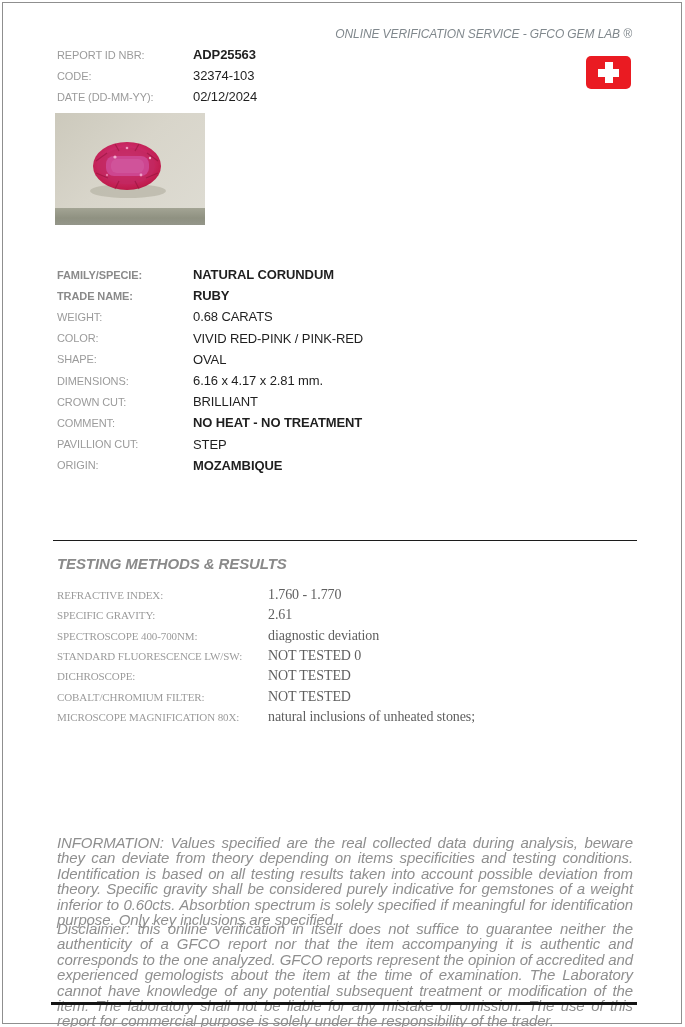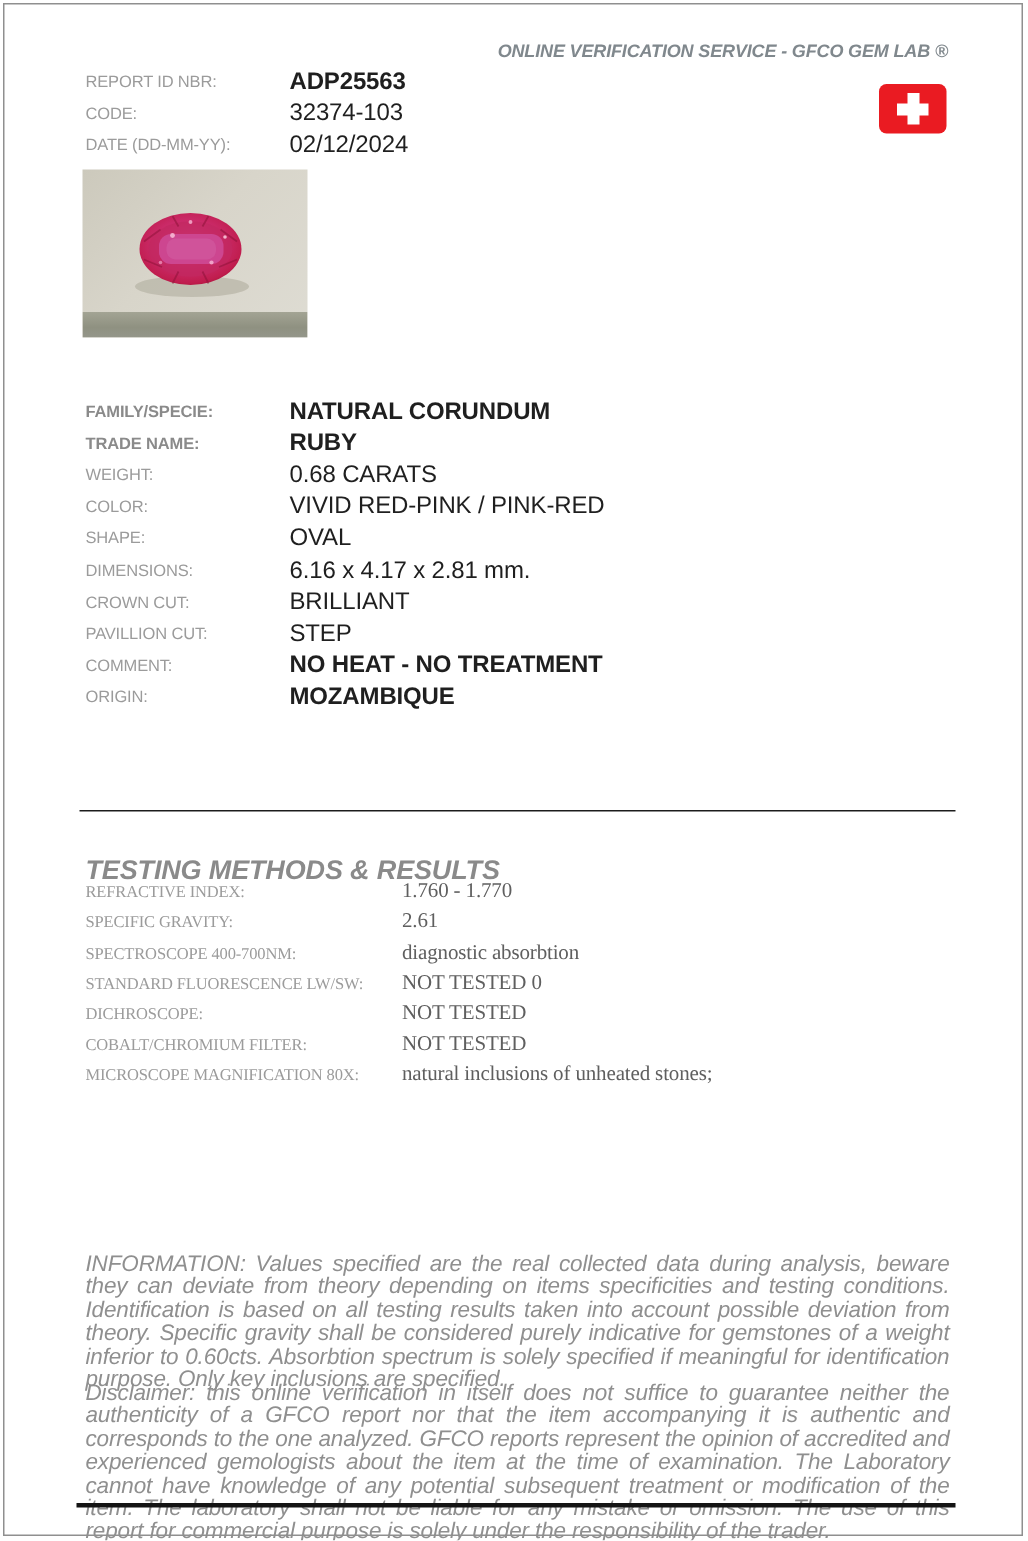--- a/index.html
+++ b/index.html
@@ -18,31 +18,31 @@
     left: 2px; top: 2px; right: 3px; bottom: 3px;
     border: 1px solid #8f8f8f;
     pointer-events: none;
   }
 
   
   .header-title {
     position: absolute;
     top: 27px; right: 53px;
     font-size: 12px;
-    font-weight: bold;
+    font-weight: normal;
     font-style: italic;
     color: #80888d;
     white-space: nowrap;
   }
 
   
   .id-block { position: absolute; left: 57px; top: 44px; }
   .row { display: flex; height: 21.2px; align-items: center; }
   .row .lbl { width: 136px; flex: none; font-size: 11px; color: #9b9b9b; }
-  .row .val { font-size: 16px; color: #1f1f1f; white-space: nowrap; }
+  .row .val { font-size: 13px; color: #1f1f1f; white-space: nowrap; }
   .bold { font-weight: bold; }
   .lbl.bold { color: #8a8a8a; }
   .red { color: #e21717; }
 
   
   .flag {
     position: absolute;
     top: 56px; right: 54px;
     width: 45px; height: 33px;
     background: #ea1b22;
@@ -76,22 +76,22 @@
   .ident-block { position: absolute; left: 57px; top: 264px; }
 
   
   .hr-thin {
     position: absolute; left: 53px; top: 540px;
     width: 584px; height: 1px; background: #1c1c1c;
   }
 
   
   .testing-heading {
-    position: absolute; left: 57px; top: 570px;
-    font-size: 18px; font-weight: bold; font-style: italic;
+    position: absolute; left: 57px; top: 555px;
+    font-size: 15px; font-weight: bold; font-style: italic;
     color: #8a8a8a;
   }
   .testing-block { position: absolute; left: 57px; top: 585px; font-family: Liberation Serif, serif; }
   .trow { display: flex; height: 20.3px; align-items: center; }
   .trow .lbl { width: 211px; flex: none; font-size: 11px; color: #9b9b9b; }
   .trow .val { font-size: 14px; color: #5f5f5f; white-space: nowrap; }
 
   
   .para {
     position: absolute; left: 57px;
@@ -187,49 +187,49 @@
     </div>
     <div class="row">
       <span class="lbl">DIMENSIONS:</span>
       <span class="val">6.16 x 4.17 x 2.81 mm.</span>
     </div>
     <div class="row">
       <span class="lbl">CROWN CUT:</span>
       <span class="val">BRILLIANT</span>
     </div>
     <div class="row">
+      <span class="lbl">COMMENT:</span>
+      <span class="val bold">NO HEAT - NO TREATMENT</span>
+    </div>
+    <div class="row">
       <span class="lbl">PAVILLION CUT:</span>
       <span class="val">STEP</span>
     </div>
     <div class="row">
-      <span class="lbl">COMMENT:</span>
-      <span class="val bold">NO HEAT - NO TREATMENT</span>
-    </div>
-    <div class="row">
       <span class="lbl">ORIGIN:</span>
       <span class="val bold">MOZAMBIQUE</span>
     </div>
   </div>
 
   <div class="hr-thin"></div>
 
   <div class="testing-heading">TESTING METHODS &amp; RESULTS</div>
 
   <div class="testing-block">
     <div class="trow">
       <span class="lbl">REFRACTIVE INDEX:</span>
       <span class="val">1.760 - 1.770</span>
     </div>
     <div class="trow">
       <span class="lbl">SPECIFIC GRAVITY:</span>
       <span class="val">2.61</span>
     </div>
     <div class="trow">
       <span class="lbl">SPECTROSCOPE 400-700NM:</span>
-      <span class="val">diagnostic absorbtion</span>
+      <span class="val">diagnostic deviation</span>
     </div>
     <div class="trow">
       <span class="lbl">STANDARD FLUORESCENCE LW/SW:</span>
       <span class="val">NOT TESTED 0</span>
     </div>
     <div class="trow">
       <span class="lbl">DICHROSCOPE:</span>
       <span class="val">NOT TESTED</span>
     </div>
     <div class="trow">

